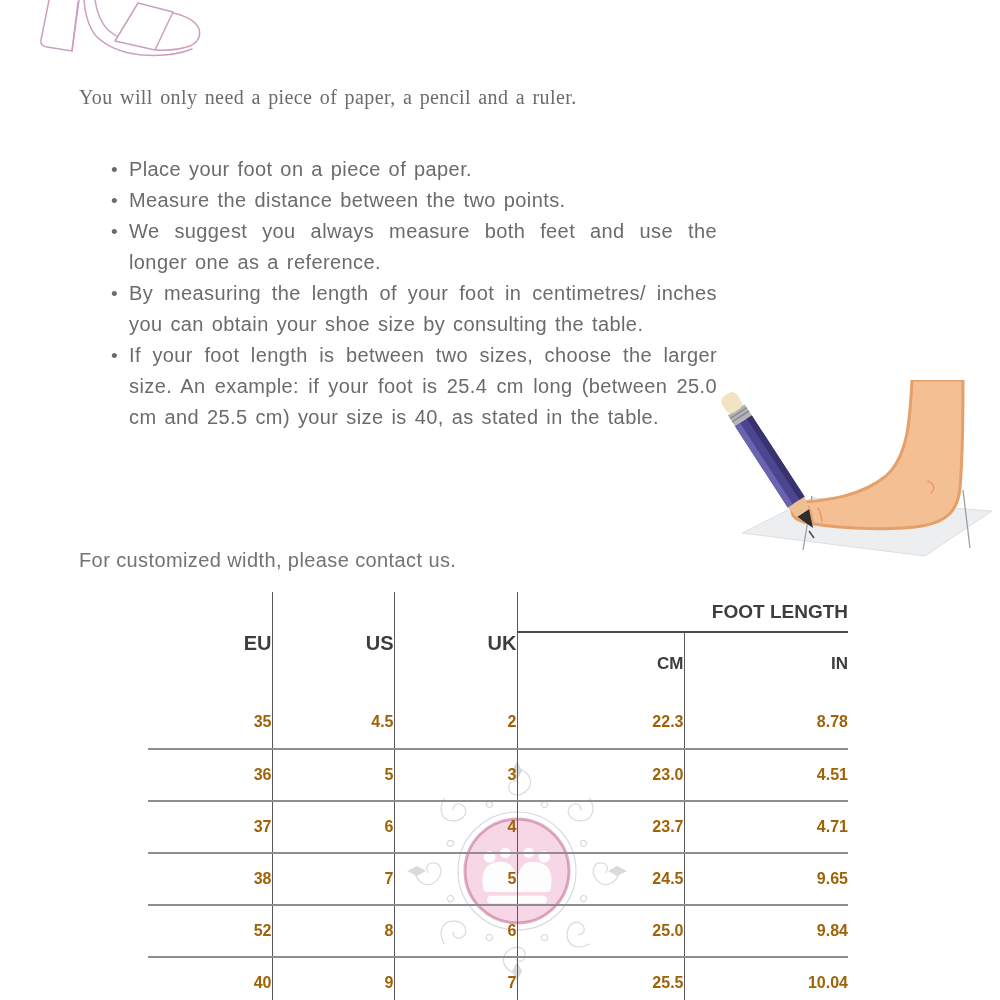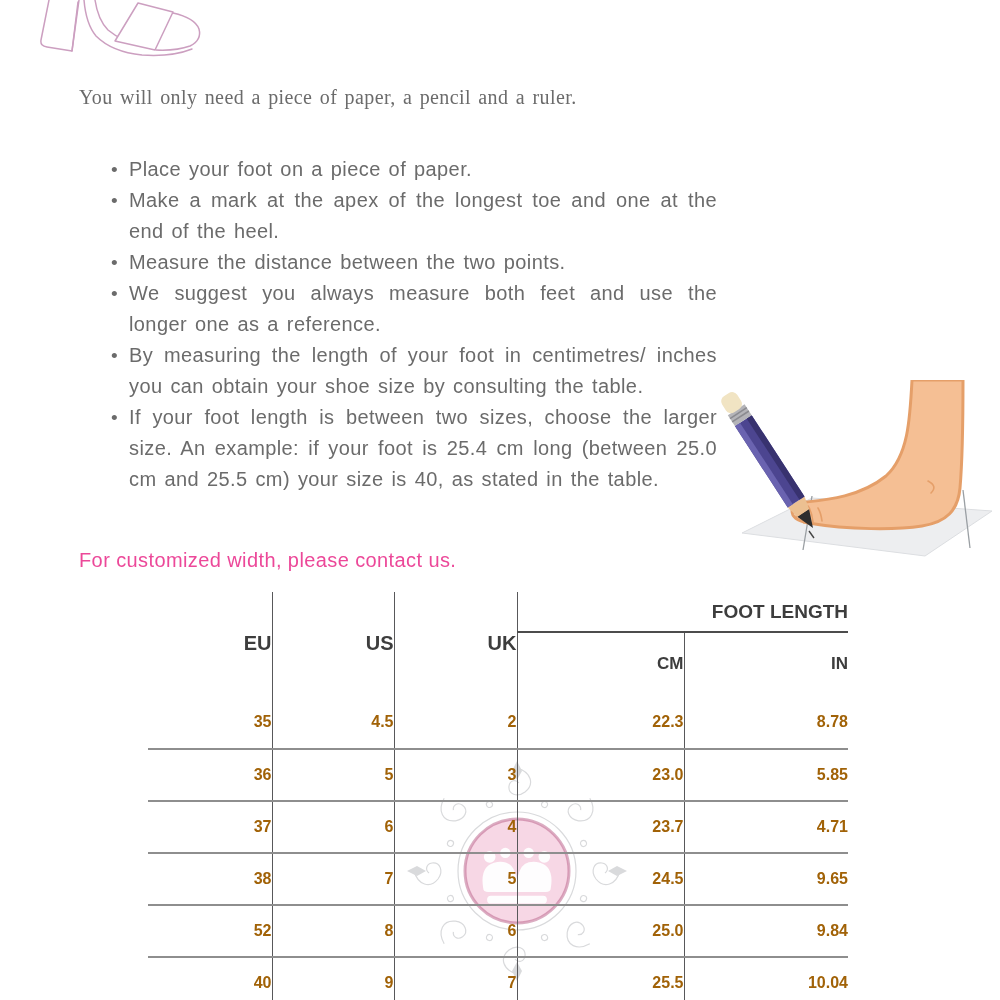--- a/index.html
+++ b/index.html
@@ -14,21 +14,21 @@
          letter-spacing:.4px;word-spacing:2px;color:#6b6b6b;font-family:Liberation Serif, serif;}
   ul.instructions{left:97px;top:142px;width:608px;margin:12px;padding:0;list-style:none;}
   ul.instructions li{
     position:relative;padding-left:20px;margin:0;font-size:20px;line-height:31px;
     letter-spacing:.4px;word-spacing:2px;text-align:justify;color:#6b6b6b;
   }
   ul.instructions li::before{
     content:"\2022";position:absolute;left:2px;top:0;color:#6b6b6b;font-size:19px;
   }
   .note{left:79px;top:545px;width:640px;font-size:20px;line-height:31px;
-        letter-spacing:.4px;color:#ec4899;}
+        letter-spacing:.4px;color:#737373;}
 
   
   .table-wrap{left:148px;top:592px;width:700px;z-index:2;}
   table.size{border-collapse:collapse;width:700px;table-layout:fixed;background:transparent;}
   table.size th,table.size td{padding:0;text-align:right;vertical-align:middle;background:transparent;}
   table.size th{color:#3d3d3d;font-weight:700;}
   table.size td{color:#a16207;font-weight:700;font-size:16px;}
   .vline{border-left:1.5px solid #58585a;}
   th.main-col{font-size:20px;}
   th.group-col{font-size:19px;height:39px;border-bottom:2px solid #4c4c4c;}
@@ -57,21 +57,20 @@
       <path d="M93,41 L116,3 L151,12 L133,50 Z" fill="#ffffff"></path>
       <path d="M151,13 Q173,18 177,29 Q180,40 168,46 Q154,51 134,50"></path>
     </g>
   </svg>
 </div>
 
 <div class="abs intro">You will only need a piece of paper, a pencil and a ruler.</div>
 
 <ul class="abs instructions">
     <li>Place your foot on a piece of paper.</li>
-    <li>Make a mark at the apex of the longest toe and one at the end of the heel.</li>
     <li>Measure the distance between the two points.</li>
     <li>We suggest you always measure both feet and use the longer one as a reference.</li>
     <li>By measuring the length of your foot in centimetres/ inches you can obtain your shoe size by consulting the table.</li>
     <li>If your foot length is between two sizes, choose the larger size. An example: if your foot is 25.4 cm long (between 25.0 cm and 25.5 cm) your size is 40, as stated in the table.</li>
   </ul>
 
 <div class="abs measure">
   <svg width="296" height="180" viewBox="0 0 296 180">
 
     <polygon points="42,153 112,118 292,131 225,176" fill="#edeef0" stroke="#dcdee1" stroke-width="1"></polygon>
@@ -184,21 +183,21 @@
     <td class="vline">4.5</td>
     <td class="vline">2</td>
     <td class="vline">22.3</td>
     <td class="vline">8.78</td>
   </tr>
         <tr>
     <td>36</td>
     <td class="vline">5</td>
     <td class="vline">3</td>
     <td class="vline">23.0</td>
-    <td class="vline">5.85</td>
+    <td class="vline">4.51</td>
   </tr>
         <tr>
     <td>37</td>
     <td class="vline">6</td>
     <td class="vline">4</td>
     <td class="vline">23.7</td>
     <td class="vline">4.71</td>
   </tr>
         <tr>
     <td>38</td>

